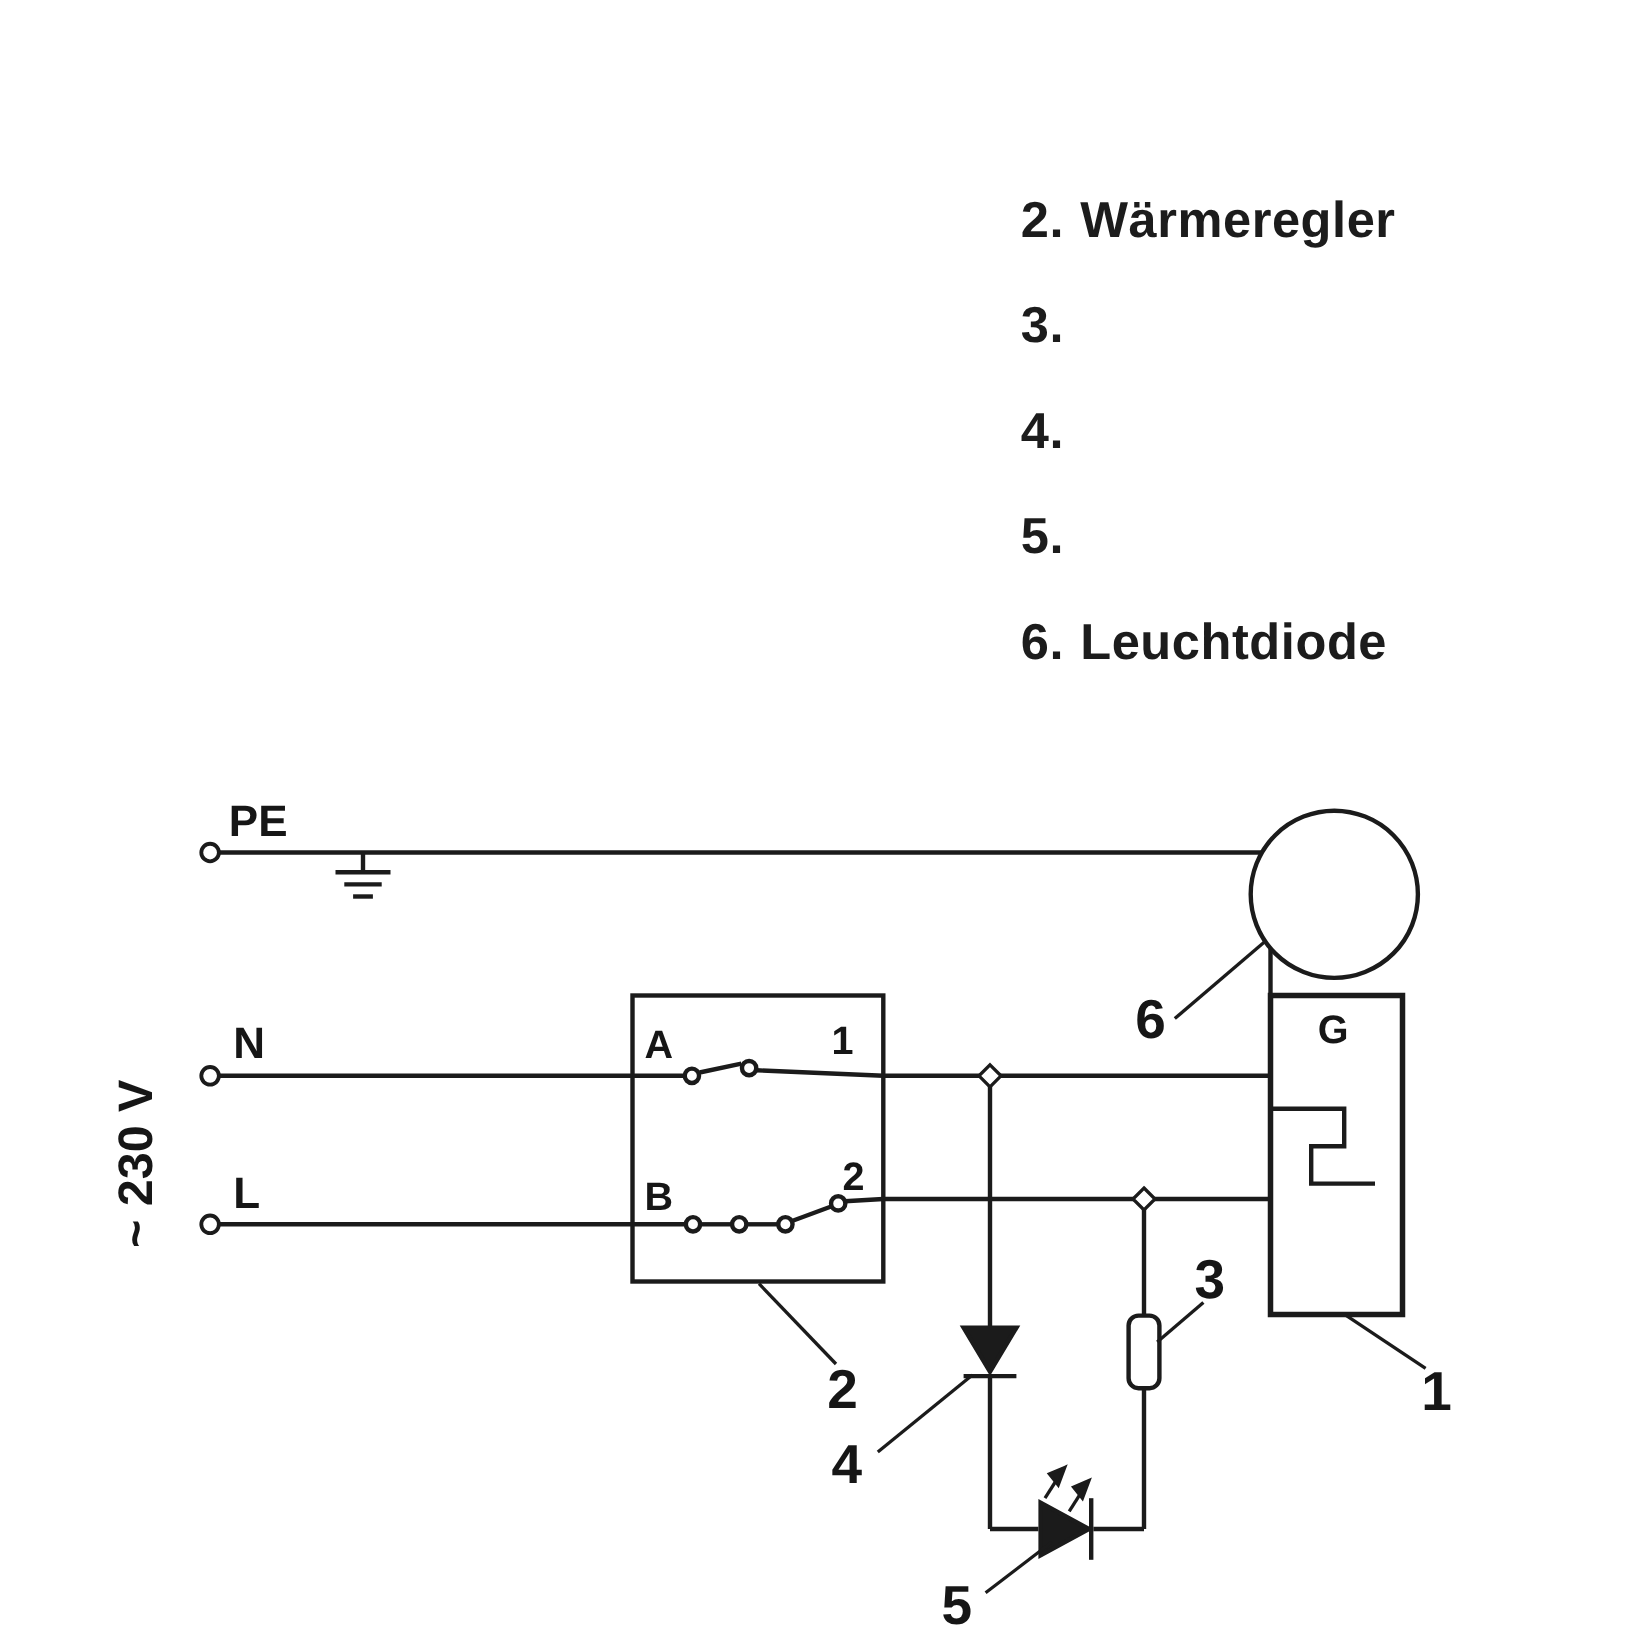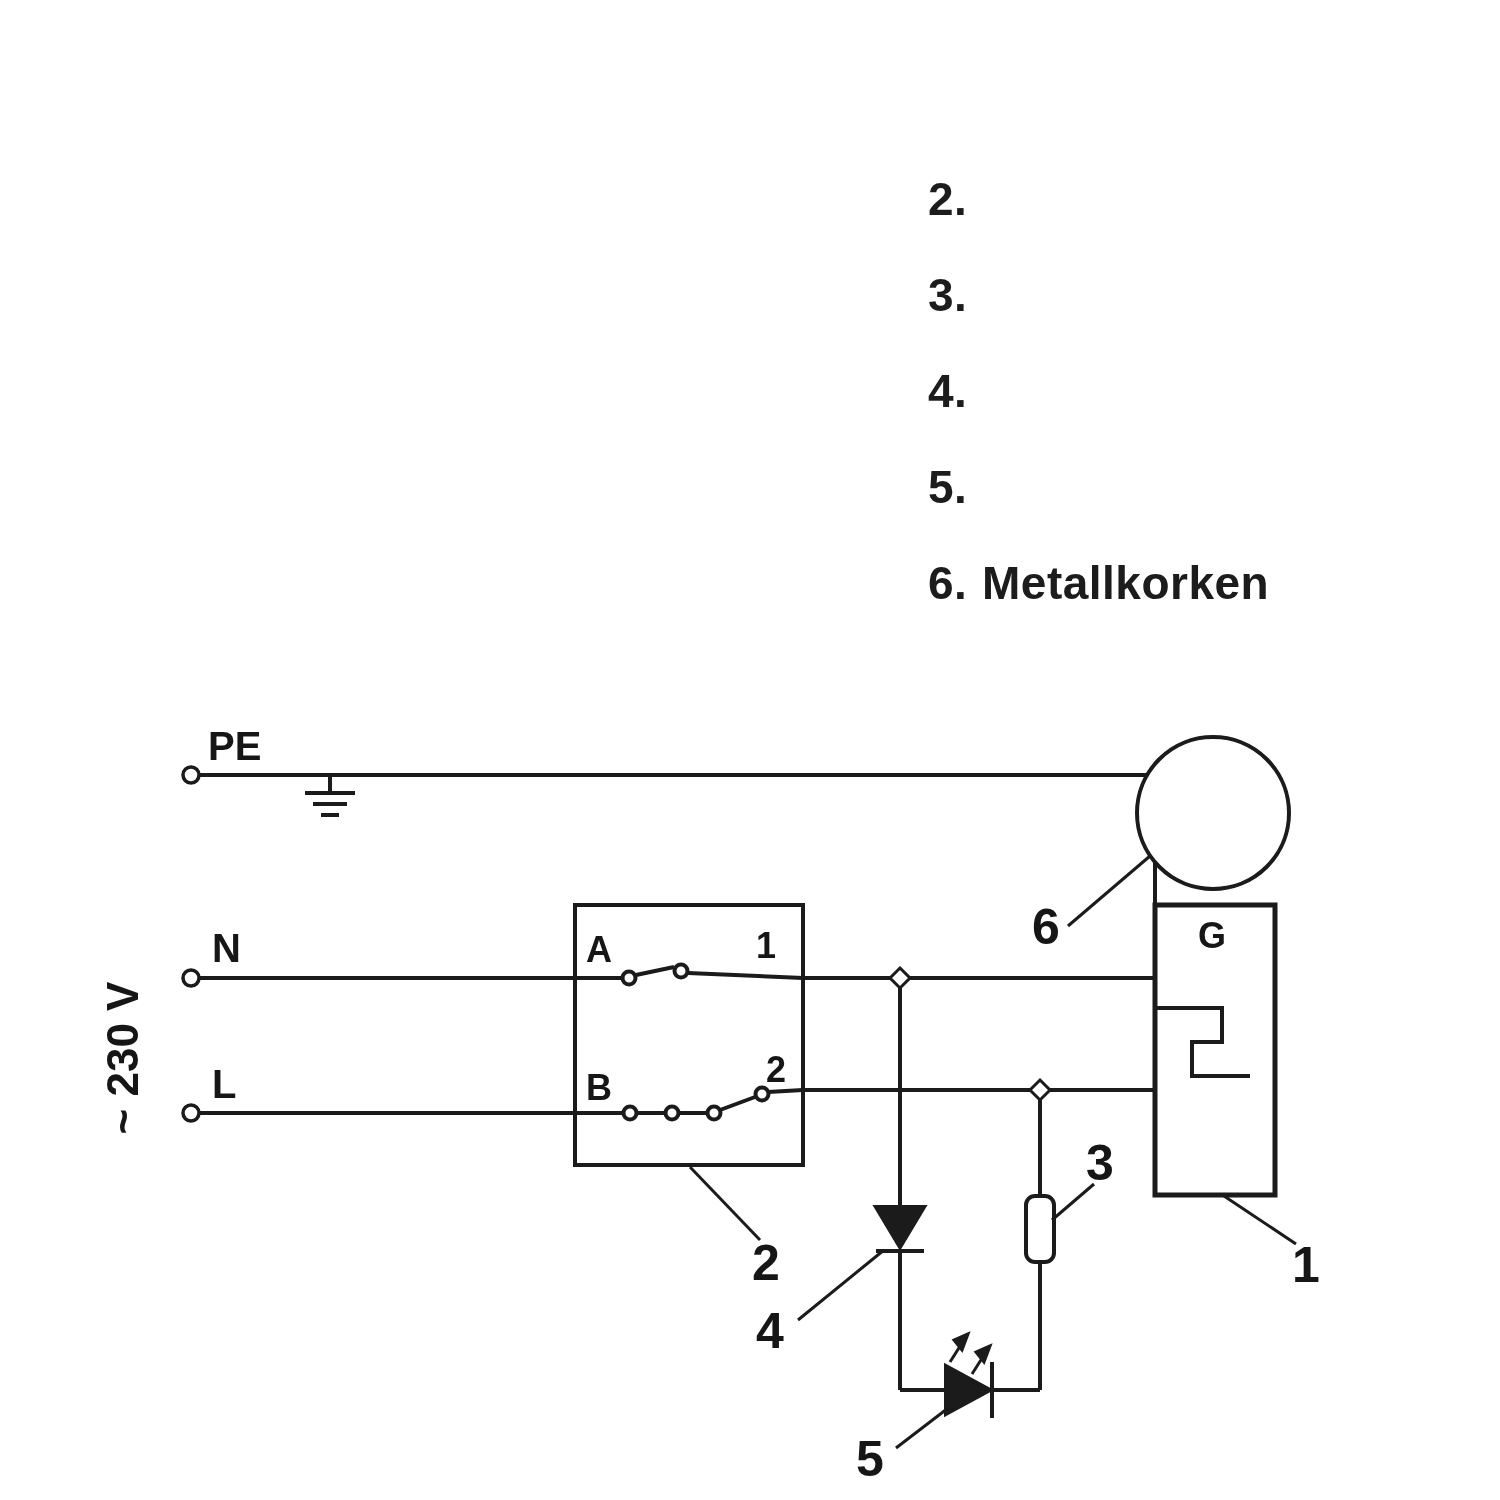--- a/index.html
+++ b/index.html
@@ -148,29 +148,30 @@
       <text x="1086" y="1180" font-size="50">3</text>
       <text x="756" y="1348" font-size="50">4</text>
       <text x="1292" y="1282" font-size="50">1</text>
       <text x="856" y="1476" font-size="50">5</text>
     </g>
   </svg>
 
   <div class="legend">
     <div class="legend-row">
       <span class="num">2.</span>
+      <span class="lbl">Wärmeregler</span>
     </div>
     <div class="legend-row">
       <span class="num">3.</span>
     </div>
     <div class="legend-row">
       <span class="num">4.</span>
     </div>
     <div class="legend-row">
       <span class="num">5.</span>
     </div>
     <div class="legend-row">
       <span class="num">6.</span>
-      <span class="lbl">Metallkorken</span>
+      <span class="lbl">Leuchtdiode</span>
     </div>
   </div>
 
 </div>
 
 </body></html>

